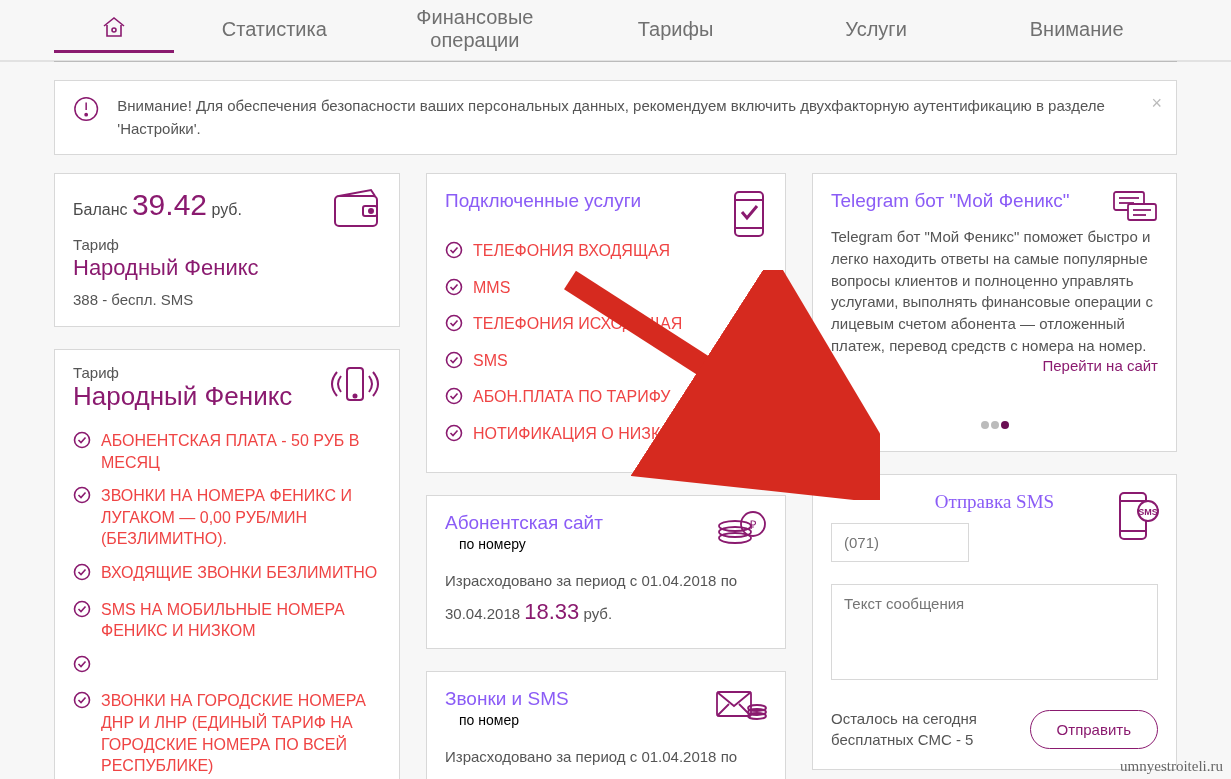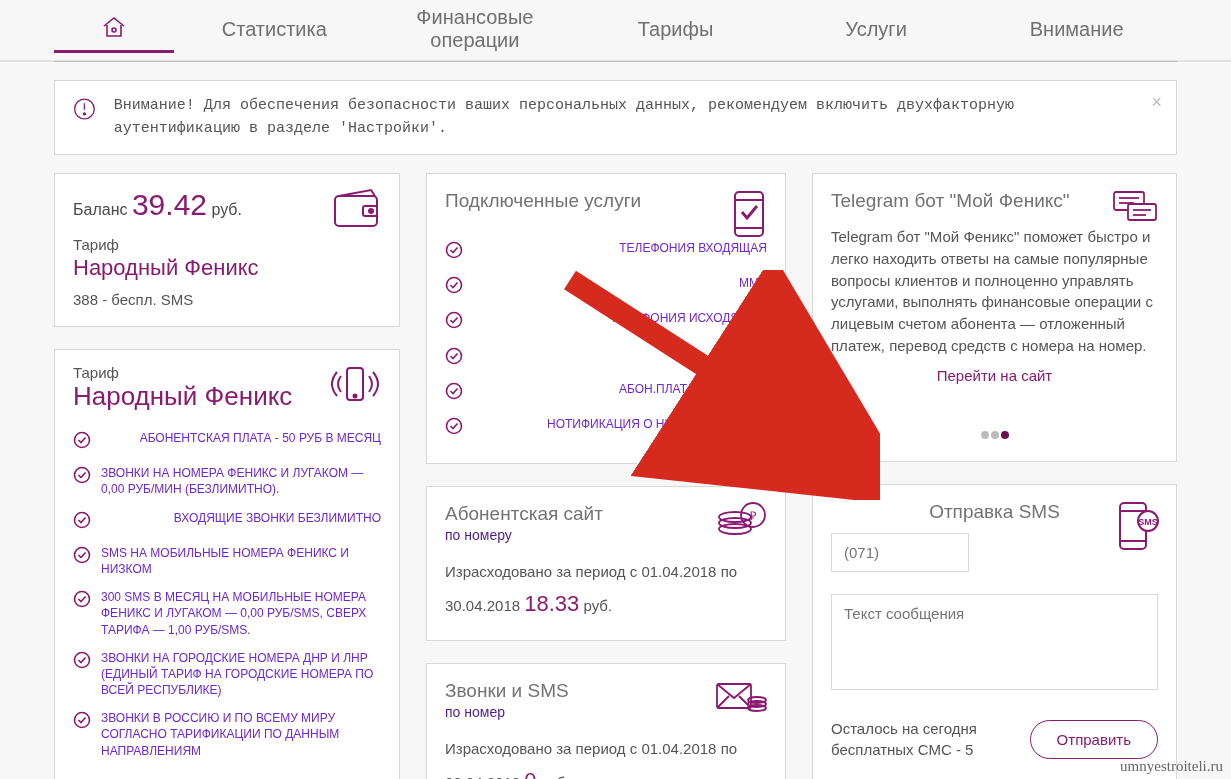--- a/index.html
+++ b/index.html
@@ -59,21 +59,20 @@
   
   .alert {
     margin: 18px 54px 0 54px;
     border: 1px solid var(--border);
     background: #fff;
     display: flex;
     align-items: flex-start;
     padding: 14px 18px;
     gap: 18px;
     position: relative;
-    font-family: Liberation Mono, monospace;
   }
   .alert .close {
     position: absolute; right: 14px; top: 12px;
     color: #bbb; font-size: 18px; cursor: pointer;
   }
 
   
   .cols {
     display: flex;
     gap: 26px;
@@ -88,55 +87,54 @@
   .card {
     border: 1px solid var(--border);
     background: #fff;
     padding: 14px 18px 18px 18px;
     position: relative;
   }
   .card h2 {
     font-weight: 400;
     font-size: 19px;
     margin: 2px 0 4px 0;
-    color: #737373;
+    color: #8b5cf6;
   }
   .card-icon {
     position: absolute;
     right: 16px; top: 14px;
   }
-  .sub { color: #4c1d95; font-size: 14px; margin-top: -2px; }
+  .sub { color: #000000; font-size: 14px; margin-top: -2px; margin-left: 14px; }
 
   .balance-line { font-size: 16px; color: #4a4a4a; }
   .balance-amt { font-size: 30px; color: var(--purple); font-weight: 400; }
   .balance-cur { font-size: 16px; color: #4a4a4a; }
   .tariff-name { font-size: 22px; color: var(--purple); margin: 2px 0 10px 0; }
   .tariff-small { font-size: 15px; color: #555; }
 
   
   ul.check { list-style: none; padding: 0; margin: 12px 0 0 0; }
   ul.check li {
     display: flex; align-items: flex-start; gap: 10px;
-    font-size: 12px; color: #6d28d9; padding: 6px 0;
+    font-size: 16px; color: #ef4444; padding: 6px 0;
     line-height: 1.35;
-    justify-content: space-between;
   }
   ul.check li .ico { flex: 0 0 18px; margin-top: 1px; }
 
   .period { color: #555; font-size: 15px; line-height: 1.7; margin-top: 16px; }
   .period .amt { font-size: 22px; color: var(--purple); text-align: right; }
 
   .tg-desc { color: #555; font-size: 15px; line-height: 1.45; margin-top: 14px; }
-  .link-right { text-align: center; margin-top: 10px; }
+  .link-right { text-align: right; }
   .link-right a { color: var(--purple); text-decoration: none; font-size: 15px; }
   .dots { text-align: center; margin-top: 40px; letter-spacing: 2px; }
   .dots span { display:inline-block; width:8px; height:8px; border-radius:50%; background:#bbb; margin:0 1px; }
   .dots span.active { background: var(--purple-dark); }
 
-  .sms-card h2 { text-align: center; }
+  .sms-card h2 { text-align: center; font-family: Liberation Serif, serif; }
   .sms-input, .sms-text {
     border: 1px solid var(--border);
     width: 100%;
     font-size: 15px;
     color: #888;
     padding: 10px 12px;
     font-family: inherit;
   }
   .sms-input { width: 138px; margin-top: 6px; }
   .sms-text { height: 96px; resize: none; margin-top: 22px; }
@@ -260,21 +258,20 @@
                   <circle cx="9" cy="9" r="7.5"></circle>
                   <path d="M5.5 9 L8 11.5 L12.5 6.5"></path>
                 </svg></span>
               <span>SMS НА МОБИЛЬНЫЕ НОМЕРА ФЕНИКС И НИЗКОМ</span>
             </li>
           <li>
               <span class="ico"><svg width="18" height="18" viewBox="0 0 18 18" fill="none" stroke="#8a1a6f" stroke-width="1.6">
                   <circle cx="9" cy="9" r="7.5"></circle>
                   <path d="M5.5 9 L8 11.5 L12.5 6.5"></path>
                 </svg></span>
-              <span>300 SMS В МЕСЯЦ НА МОБИЛЬНЫЕ НОМЕРА ФЕНИКС И ЛУГАКОМ — 0,00 РУБ/SMS, СВЕРХ ТАРИФА — 1,00 РУБ/SMS.</span>
             </li>
           <li>
               <span class="ico"><svg width="18" height="18" viewBox="0 0 18 18" fill="none" stroke="#8a1a6f" stroke-width="1.6">
                   <circle cx="9" cy="9" r="7.5"></circle>
                   <path d="M5.5 9 L8 11.5 L12.5 6.5"></path>
                 </svg></span>
               <span>ЗВОНКИ НА ГОРОДСКИЕ НОМЕРА ДНР И ЛНР (ЕДИНЫЙ ТАРИФ НА ГОРОДСКИЕ НОМЕРА ПО ВСЕЙ РЕСПУБЛИКЕ)</span>
             </li>
           <li>
               <span class="ico"><svg width="18" height="18" viewBox="0 0 18 18" fill="none" stroke="#8a1a6f" stroke-width="1.6">

